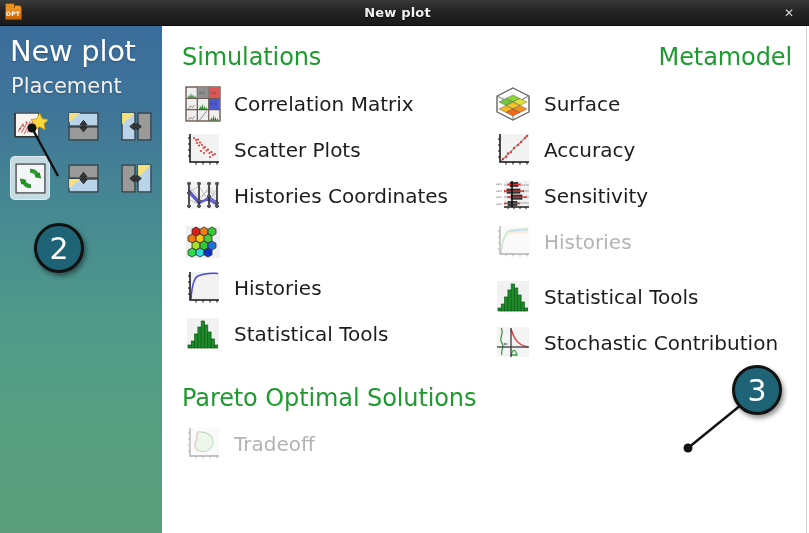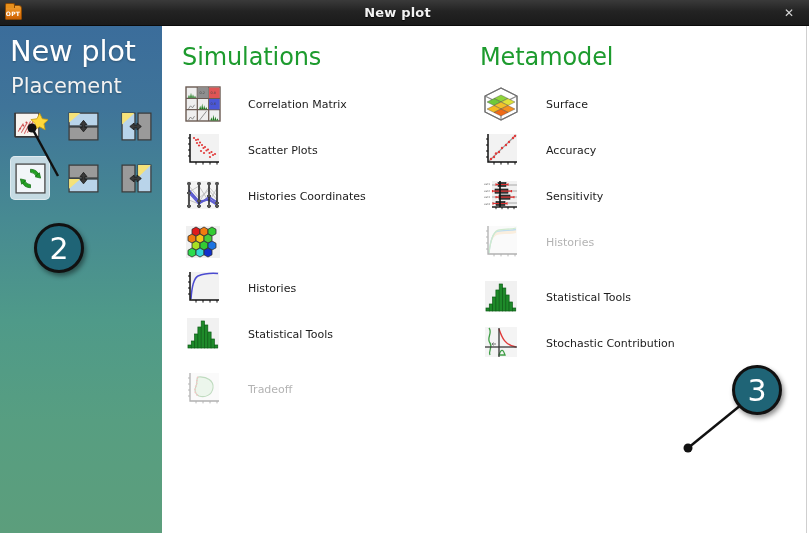--- a/index.html
+++ b/index.html
@@ -108,38 +108,38 @@
   .place-btn.selected {
     background: rgba(226,238,244,0.82);
     box-shadow: inset 0 0 0 1px rgba(255,255,255,0.45);
   }
   .pico { width: 35px; height: 33px; display:block; }
 
   
   .content { position: absolute; left: 162px; top: 26px; width: 647px; height: 507px; background: #fff; }
   .col { position: absolute; top: 0; }
   .col-left  { left: 20px;  width: 300px; }
-  .col-right { left: 318px; width: 300px; }
+  .col-right { left: 330px; width: 300px; text-align: right; }
 
   .sec-head {
     color: #1d9b2e;
     font-size: 24px;
     font-family: "DejaVu Sans", sans-serif;
     letter-spacing: -0.1px;
     white-space: nowrap;
   }
   .plot-item {
     display: flex; align-items: center;
     height: 46px;
     cursor: pointer;
   }
   .plot-item.disabled { cursor: default; }
   .plot-label {
-    margin-left: 24px;
-    font-size: 11px;
+    margin-left: 10px;
+    font-size: 20px;
     color: #1c1c1c;
     font-family: "DejaVu Sans", sans-serif;
     white-space: nowrap;
   }
   .plot-item.disabled .plot-label { color: #b3b3b3; }
   .plot-item.disabled .ico-wrap { opacity: 0.38; }
   .ico-wrap { width: 42px; height: 42px; flex: 0 0 42px; display:flex; align-items:center; justify-content:center;}
   .ico { display:block; }
 
   .vdiv {
@@ -440,20 +440,21 @@
                 <rect x="22.8" y="16" width="3.3" height="16"></rect>
                 <rect x="26.1" y="23" width="3.3" height="9"></rect>
                 <rect x="29.4" y="29" width="3.3" height="3"></rect>
               </g>
             </svg>
           </span>
           <span class="plot-label">Statistical Tools</span>
         </div>
       </div>
 
+      <div class="sec-head" style="margin-top:27px;">Pareto Optimal Solutions</div>
 
       <div style="margin-top:9px;">
         <div class="plot-item disabled">
           <span class="ico-wrap">
             <svg class="ico" width="36" height="36" viewBox="0 0 36 36">
               <rect x="5" y="2" width="29" height="28" fill="#f4f4f4"></rect>
               <path d="M13 6 C22 5, 29 10, 28 17 C27 24, 20 27, 14 25 C10 23.5, 9 19, 11 15 C12.6 11.8, 11 8, 13 6 Z" fill="#cfe8cf" stroke="#5aa35a" stroke-width="1.1"></path>
               <path d="M13 6 C11 8, 12.6 11.8, 11 15 C9 19, 10 23.5, 14 25" stroke="#e06a6a" stroke-width="1.6" fill="none" stroke-dasharray="1.6 1.4"></path>
               <path d="M5 2 V30 H34" stroke="#333" stroke-width="1.3" fill="none"></path>
               <g stroke="#333" stroke-width="0.9">

